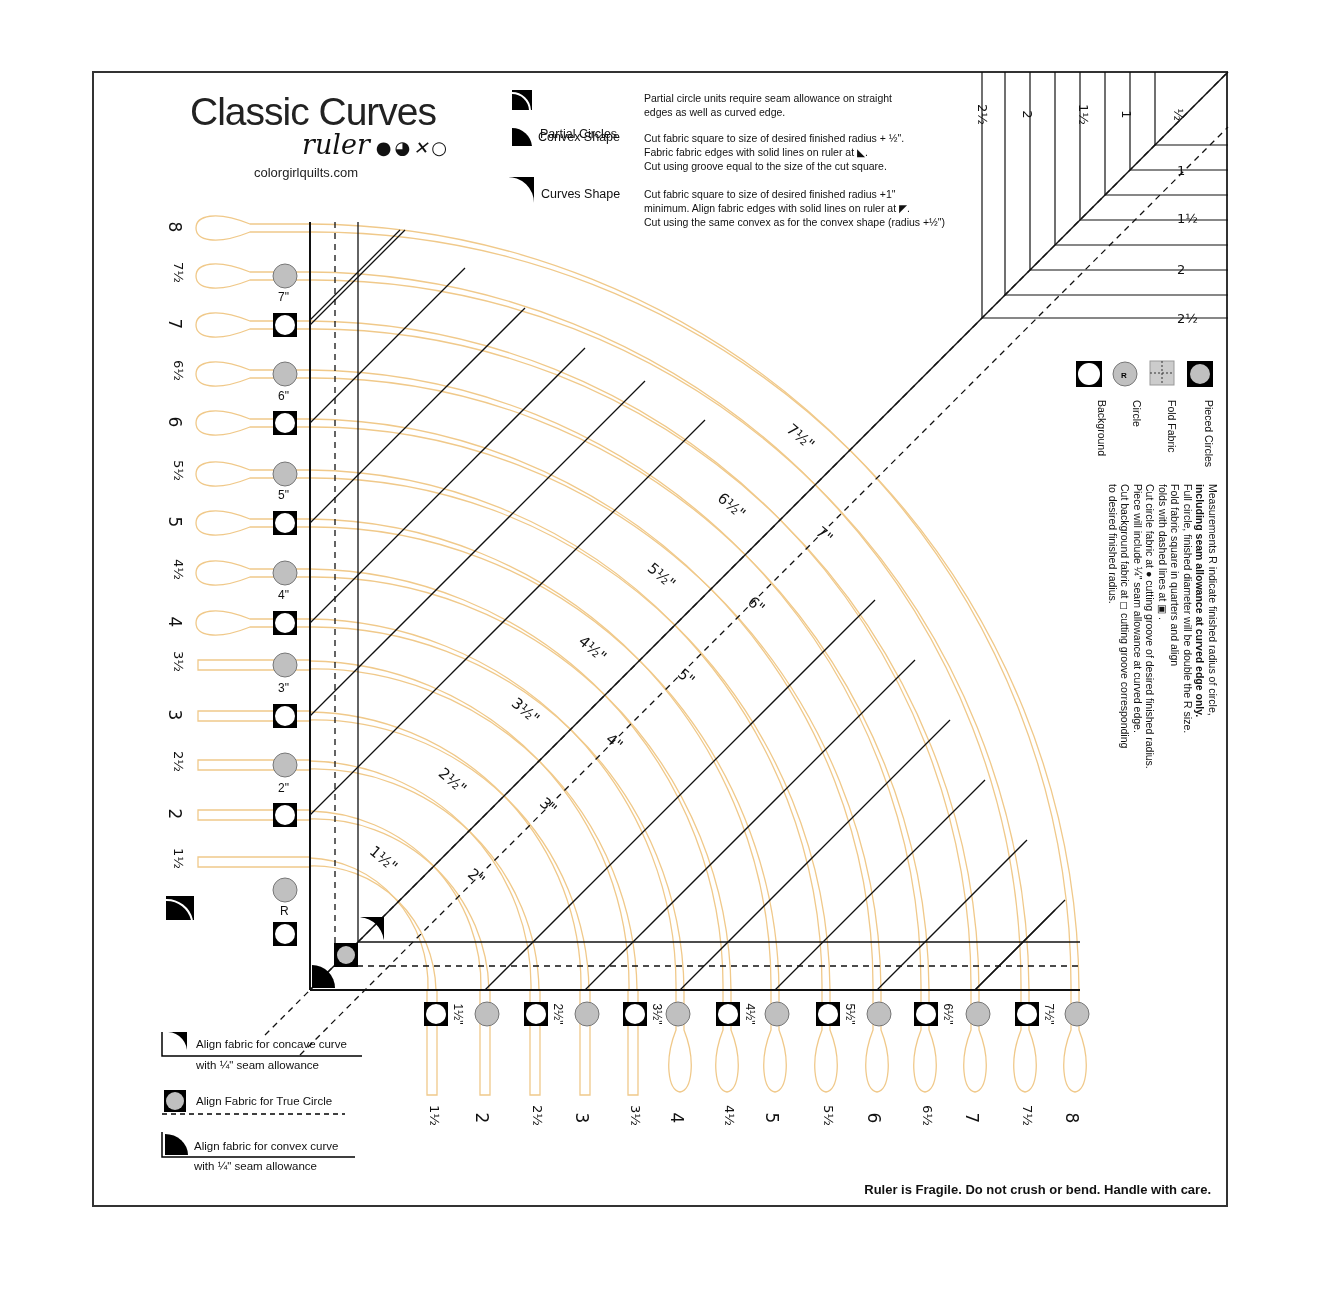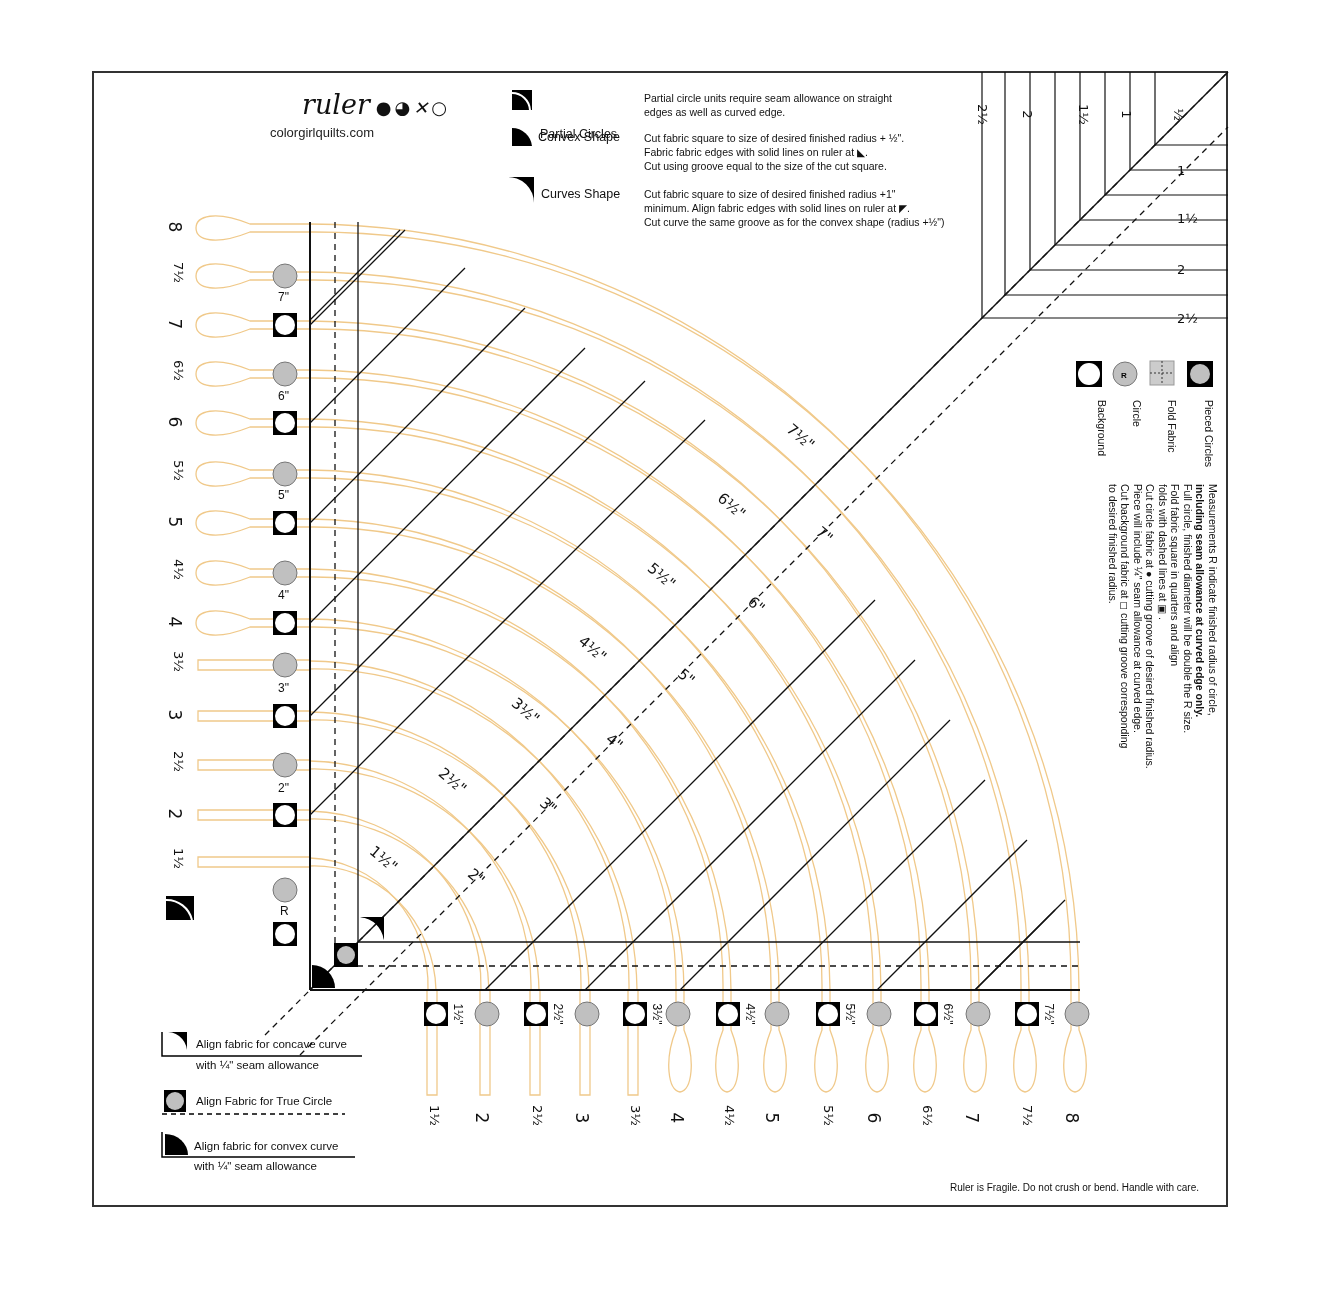--- a/index.html
+++ b/index.html
@@ -3,26 +3,26 @@
 <meta charset="utf-8">
 <style>
   html,body{margin:0;padding:0;background:#ffffff;}
   body{width:1321px;height:1300px;position:relative;overflow:hidden;font-family:"Liberation Sans","DejaVu Sans",sans-serif;color:#111;}
   #ruler-svg{position:absolute;left:0;top:0;}
   .frame{position:absolute;left:92px;top:71px;width:1136px;height:1136px;border:2px solid #333;box-sizing:border-box;}
   .title-block{position:absolute;left:190px;top:92px;width:260px;}
   .title-main{font-size:39px;font-weight:300;letter-spacing:-1px;color:#222;line-height:40px;font-family:"Liberation Sans",sans-serif;}
   .title-sub{font-family:"DejaVu Serif",serif;font-style:italic;font-size:27px;line-height:26px;margin-left:112px;color:#111;}
   .title-glyphs{font-size:18px;margin-left:6px;letter-spacing:3px;}
-  .title-url{font-size:13px;margin-left:80px;margin-top:4px;color:#222;}
+  .title-url{font-size:13px;margin-left:64px;margin-top:4px;color:#222;}
   .legend-label{position:absolute;font-size:12.5px;white-space:nowrap;}
   .legend-desc{position:absolute;font-size:10.5px;line-height:14px;white-space:nowrap;}
   .vert-block{position:absolute;left:1065px;top:400px;width:420px;height:150px;transform-origin:0 0;transform:rotate(90deg) translate(0,-150px);}
   .vert-text{position:absolute;font-size:10.5px;line-height:12.5px;white-space:nowrap;}
-  .foot-note{position:absolute;right:122px;top:1182px;font-size:10px;}
+  .foot-note{position:absolute;right:110px;top:1182px;font-size:13px;font-weight:bold;}
   .bl-label{position:absolute;font-size:11.5px;white-space:nowrap;}
   .num{position:absolute;font-size:17px;font-family:"DejaVu Sans",sans-serif;white-space:nowrap;}
   .num-sm{font-size:13px;}
   .arc-label{position:absolute;font-size:15px;font-family:"DejaVu Sans",sans-serif;white-space:nowrap;}
   .inch-label{position:absolute;font-size:12px;white-space:nowrap;}
 </style>
 </head>
 <body>
 
 <div class="frame"></div>
@@ -194,41 +194,42 @@
       <path d="M 168 1032 L 187 1032 L 187 1054 A 20 20 0 0 0 168 1032 Z" fill="#000"></path>
       <rect x="164" y="1090" width="22" height="22" fill="#000"></rect>
       <circle cx="175" cy="1101" r="9" fill="#c0c0c0"></circle>
       <line x1="162" y1="1114" x2="345" y2="1114" stroke="#000" stroke-width="1.3" stroke-dasharray="5,4"></line>
       <path d="M 162 1132 L 162 1157 L 355 1157" fill="none" stroke="#000" stroke-width="1.5"></path>
       <path d="M 165 1134 L 165 1155 L 188 1155 A 23 21 0 0 0 165 1134 Z" fill="#000"></path>
     </g>
 </svg>
 
 <div class="title-block">
+  <div class="title-main">Classic Curves</div>
   <div class="title-sub"><span>ruler</span><span class="title-glyphs">●◕✕○</span></div>
   <div class="title-url">colorgirlquilts.com</div>
 </div>
 
 <div>
   <div class="legend-label" style="left:540px;top:91px;margin-top:36px;">Partial Circles</div>
   <div class="legend-desc" style="left:644px;top:91px;">
     <div>Partial circle units require seam allowance on straight</div>
     <div>edges as well as curved edge.</div>
   </div>
   <div class="legend-label" style="left:538px;top:130px;">Convex Shape</div>
   <div class="legend-desc" style="left:644px;top:131px;">
     <div>Cut fabric square to size of desired finished radius + ½".</div>
     <div>Fabric fabric edges with solid lines on ruler at ◣.</div>
     <div>Cut using groove equal to the size of the cut square.</div>
   </div>
   <div class="legend-label" style="left:541px;top:187px;">Curves Shape</div>
   <div class="legend-desc" style="left:644px;top:187px;">
     <div>Cut fabric square to size of desired finished radius +1"</div>
     <div>minimum. Align fabric edges with solid lines on ruler at ◤.</div>
-    <div>Cut curve the same groove as for the convex shape (radius +½")</div>
+    <div>Cut using the same convex as for the convex shape (radius +½")</div>
   </div>
 </div>
 
 <div class="vert-block">
   <div class="vert-text" style="left:0;top:0;">Pieced Circles</div>
   <div class="vert-text" style="left:0;top:37px;">Fold Fabric</div>
   <div class="vert-text" style="left:0;top:72px;">Circle</div>
   <div class="vert-text" style="left:0;top:107px;">Background</div>
   <div style="position:absolute;left:84px;top:-4px;">
     <div class="vert-text" style="position:static;">Measurements R indicate finished radius of circle,</div>

